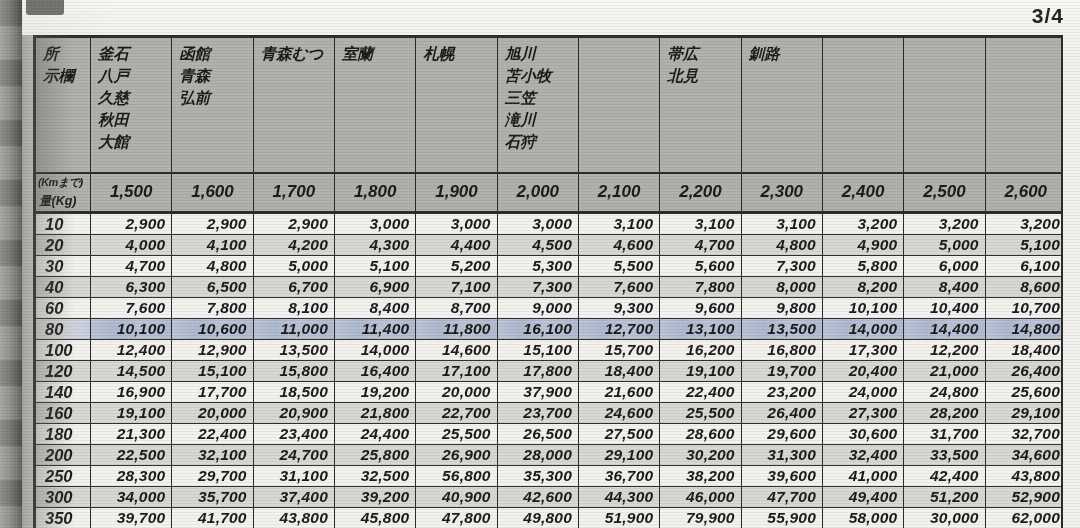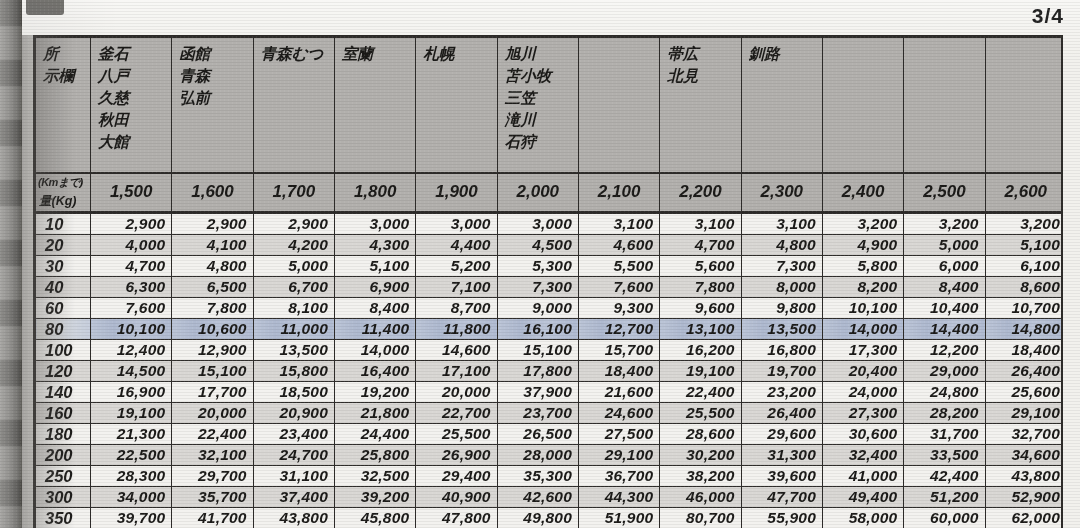--- a/index.html
+++ b/index.html
@@ -250,21 +250,21 @@
             <td class="rate">14,500</td>
             <td class="rate">15,100</td>
             <td class="rate">15,800</td>
             <td class="rate">16,400</td>
             <td class="rate">17,100</td>
             <td class="rate">17,800</td>
             <td class="rate">18,400</td>
             <td class="rate">19,100</td>
             <td class="rate">19,700</td>
             <td class="rate">20,400</td>
-            <td class="rate">29,000</td>
+            <td class="rate">21,000</td>
             <td class="rate">26,400</td>
           </tr>
           <tr>
             <td class="weight">140</td>
             <td class="rate">16,900</td>
             <td class="rate">17,700</td>
             <td class="rate">18,500</td>
             <td class="rate">19,200</td>
             <td class="rate">20,000</td>
             <td class="rate">37,900</td>
@@ -319,21 +319,21 @@
             <td class="rate">32,400</td>
             <td class="rate">33,500</td>
             <td class="rate">34,600</td>
           </tr>
           <tr>
             <td class="weight">250</td>
             <td class="rate">28,300</td>
             <td class="rate">29,700</td>
             <td class="rate">31,100</td>
             <td class="rate">32,500</td>
-            <td class="rate">29,400</td>
+            <td class="rate">56,800</td>
             <td class="rate">35,300</td>
             <td class="rate">36,700</td>
             <td class="rate">38,200</td>
             <td class="rate">39,600</td>
             <td class="rate">41,000</td>
             <td class="rate">42,400</td>
             <td class="rate">43,800</td>
           </tr>
           <tr>
             <td class="weight">300</td>
@@ -352,24 +352,24 @@
           </tr>
           <tr>
             <td class="weight">350</td>
             <td class="rate">39,700</td>
             <td class="rate">41,700</td>
             <td class="rate">43,800</td>
             <td class="rate">45,800</td>
             <td class="rate">47,800</td>
             <td class="rate">49,800</td>
             <td class="rate">51,900</td>
-            <td class="rate">80,700</td>
+            <td class="rate">79,900</td>
             <td class="rate">55,900</td>
             <td class="rate">58,000</td>
-            <td class="rate">60,000</td>
+            <td class="rate">30,000</td>
             <td class="rate">62,000</td>
           </tr>
         </tbody>
       </table>
   </div>
   <div class="curl-shadow"></div>
   <div class="edge-strip"></div>
   <div class="edge-corner"></div>
   <div class="noise"></div>
 </div>

